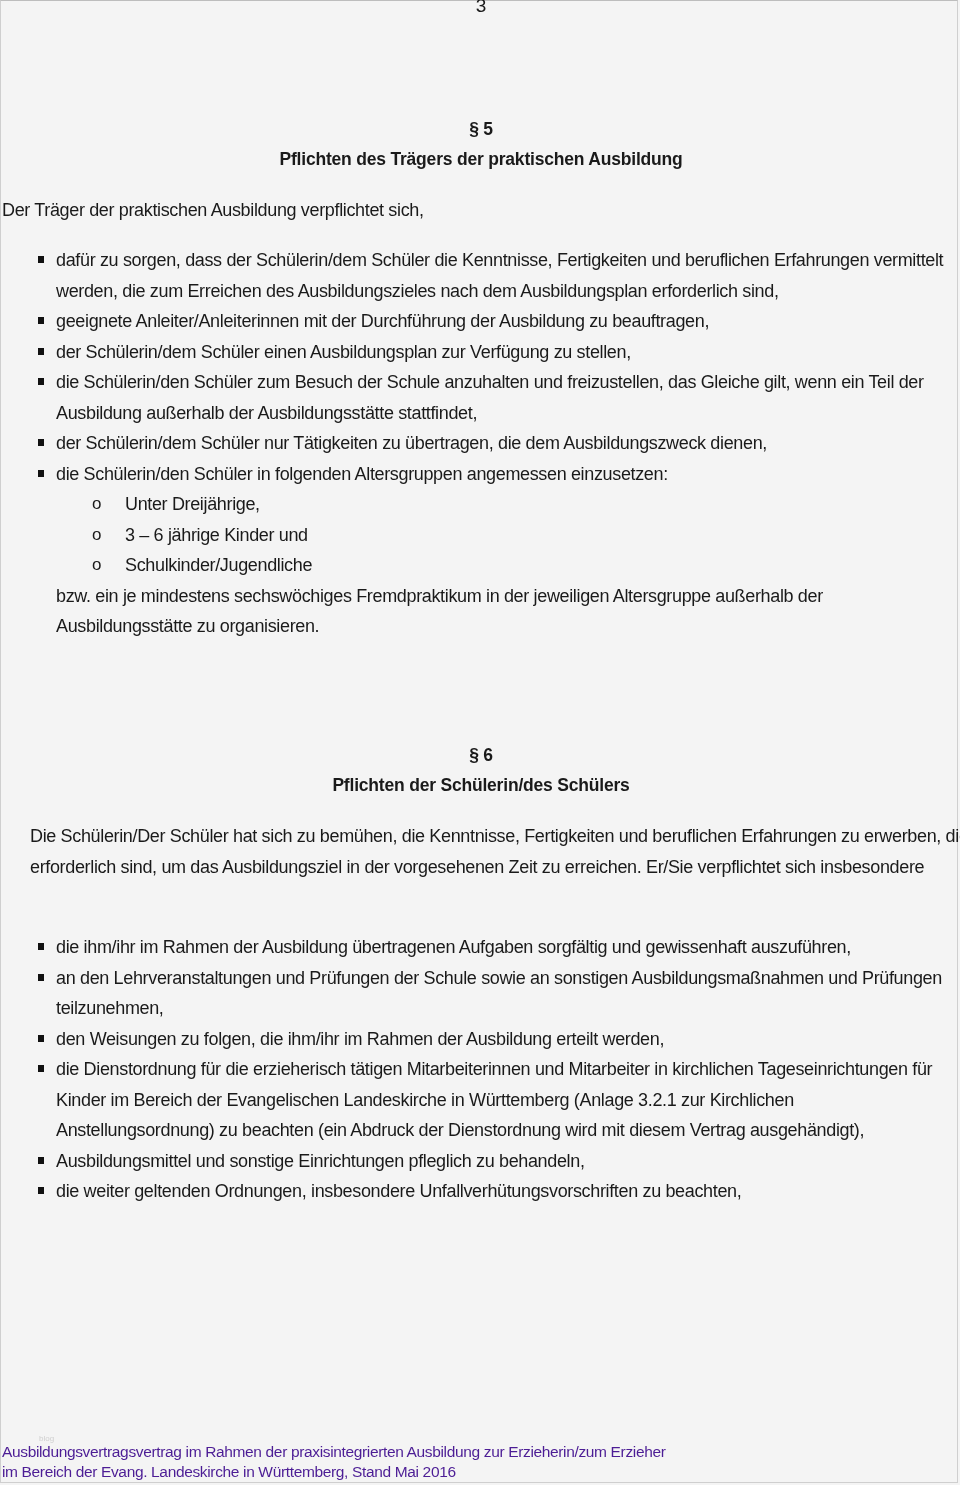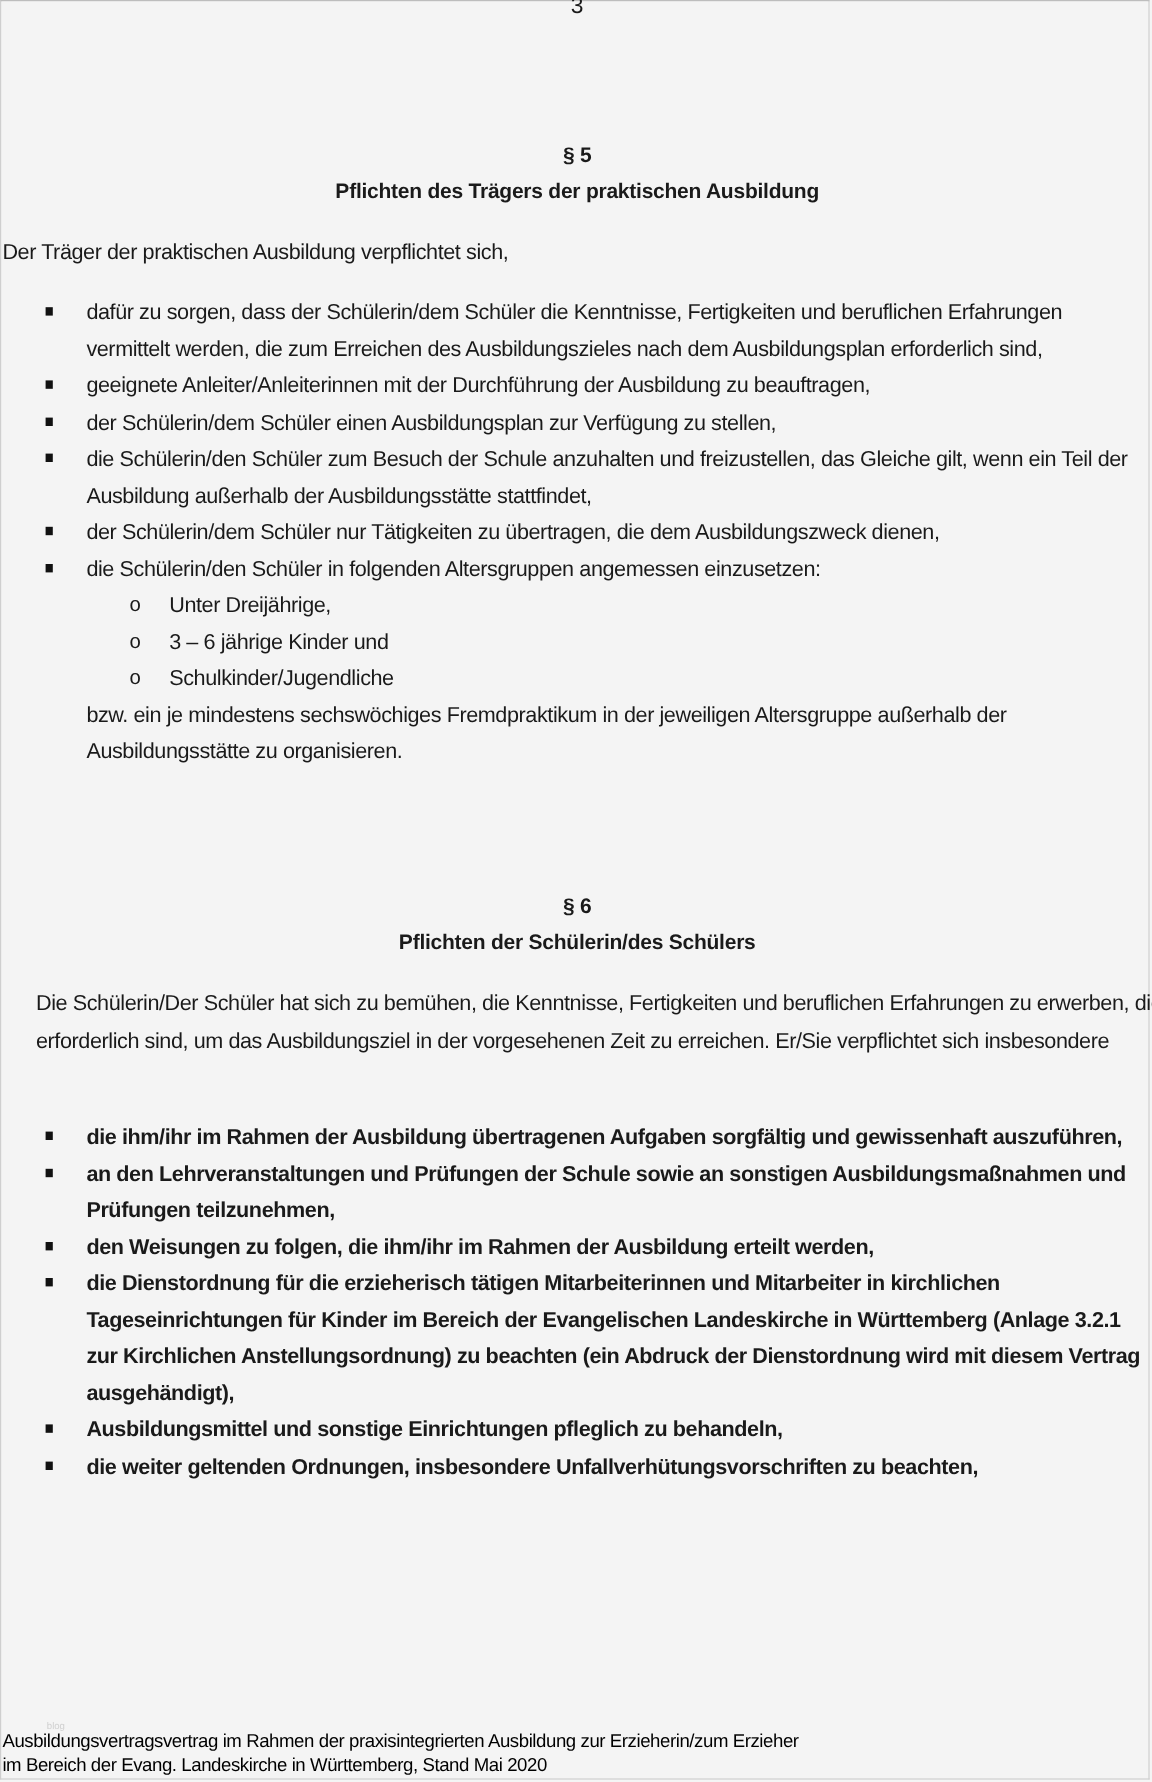--- a/index.html
+++ b/index.html
@@ -27,36 +27,36 @@
     .para {
       position: absolute; left: 1px; width: 955px;
       font-size: 18px; line-height: 30.5px; letter-spacing: -0.35px;
       margin: 0;
     }
     ul.blist {
       position: absolute; left: 0; width: 958px;
       list-style: none; margin: 0; padding: 0;
       font-size: 18px; line-height: 30.5px; letter-spacing: -0.35px;
     }
-    ul.blist > li { position: relative; padding-left: 71px; padding-right: 4px; }
+    ul.blist > li { position: relative; padding-left: 55px; padding-right: 4px; }
     ul.blist > li .bullet {
       position: absolute; left: 37px; top: 11px; width: 6px; height: 7px; background: #111;
     }
     ul.sub { list-style: none; margin: 0; padding: 0; }
     ul.sub > li { position: relative; padding-left: 69px; }
     ul.sub > li .obullet {
       position: absolute; left: 36px; top: 0; font-size: 17px;
     }
     .after-sub { display: block; }
     .watermark {
       position: absolute; left: 38px; top: 1433px; font-size: 8px; color: #d0d0d0; text-align: right;
     }
     .footer {
       position: absolute; left: 1px; top: 1441px; width: 950px;
-      font-size: 15.5px; line-height: 19.5px; letter-spacing: -0.35px; color: #000000;
+      font-size: 15.5px; line-height: 19.5px; letter-spacing: -0.35px; color: #4c1d95;
     }
   </style>
 </head>
 <body>
 
 <div class="page">
 
   <div class="pnum">3</div>
 
   <div class="sec-num" style="top:118px;">§ 5</div>
@@ -76,28 +76,28 @@
         <li><span class="obullet">o</span><span>Schulkinder/Jugendliche</span></li>
       </ul>
       <span class="after-sub">bzw. ein je mindestens sechswöchiges Fremdpraktikum in der jeweiligen Altersgruppe außerhalb der Ausbildungsstätte zu organisieren.</span>
     </li>
   </ul>
 
   <div class="sec-num" style="top:744px;">§ 6</div>
   <div class="sec-title" style="top:774px;">Pflichten der Schülerin/des Schülers</div>
   <p class="para" style="top:820px;padding-left:28px;">Die Schülerin/Der Schüler hat sich zu bemühen, die Kenntnisse, Fertigkeiten und beruflichen Erfahrungen zu erwerben, die erforderlich sind, um das Ausbildungsziel in der vorgesehenen Zeit zu erreichen. Er/Sie verpflichtet sich insbesondere</p>
 
-  <ul class="blist" style="top:931px;font-weight:bold;">
+  <ul class="blist" style="top:931px;">
     <li><span class="bullet"></span><span>die ihm/ihr im Rahmen der Ausbildung übertragenen Aufgaben sorgfältig und gewissenhaft auszuführen,</span></li>
     <li><span class="bullet"></span><span>an den Lehrveranstaltungen und Prüfungen der Schule sowie an sonstigen Ausbildungsmaßnahmen und Prüfungen teilzunehmen,</span></li>
     <li><span class="bullet"></span><span>den Weisungen zu folgen, die ihm/ihr im Rahmen der Ausbildung erteilt werden,</span></li>
     <li><span class="bullet"></span><span>die Dienstordnung für die erzieherisch tätigen Mitarbeiterinnen und Mitarbeiter in kirchlichen Tageseinrichtungen für Kinder im Bereich der Evangelischen Landeskirche in Württemberg (Anlage 3.2.1 zur Kirchlichen Anstellungsordnung) zu beachten (ein Abdruck der Dienstordnung wird mit diesem Vertrag ausgehändigt),</span></li>
     <li><span class="bullet"></span><span>Ausbildungsmittel und sonstige Einrichtungen pfleglich zu behandeln,</span></li>
     <li><span class="bullet"></span><span>die weiter geltenden Ordnungen, insbesondere Unfallverhütungsvorschriften zu beachten,</span></li>
   </ul>
 
   <div class="watermark">blog</div>
 
   <div class="footer">
     <div>Ausbildungsvertragsvertrag im Rahmen der praxisintegrierten Ausbildung zur Erzieherin/zum Erzieher</div>
-    <div>im Bereich der Evang. Landeskirche in Württemberg, Stand Mai 2020</div>
+    <div>im Bereich der Evang. Landeskirche in Württemberg, Stand Mai 2016</div>
   </div>
 </div>
 
 </body></html>

